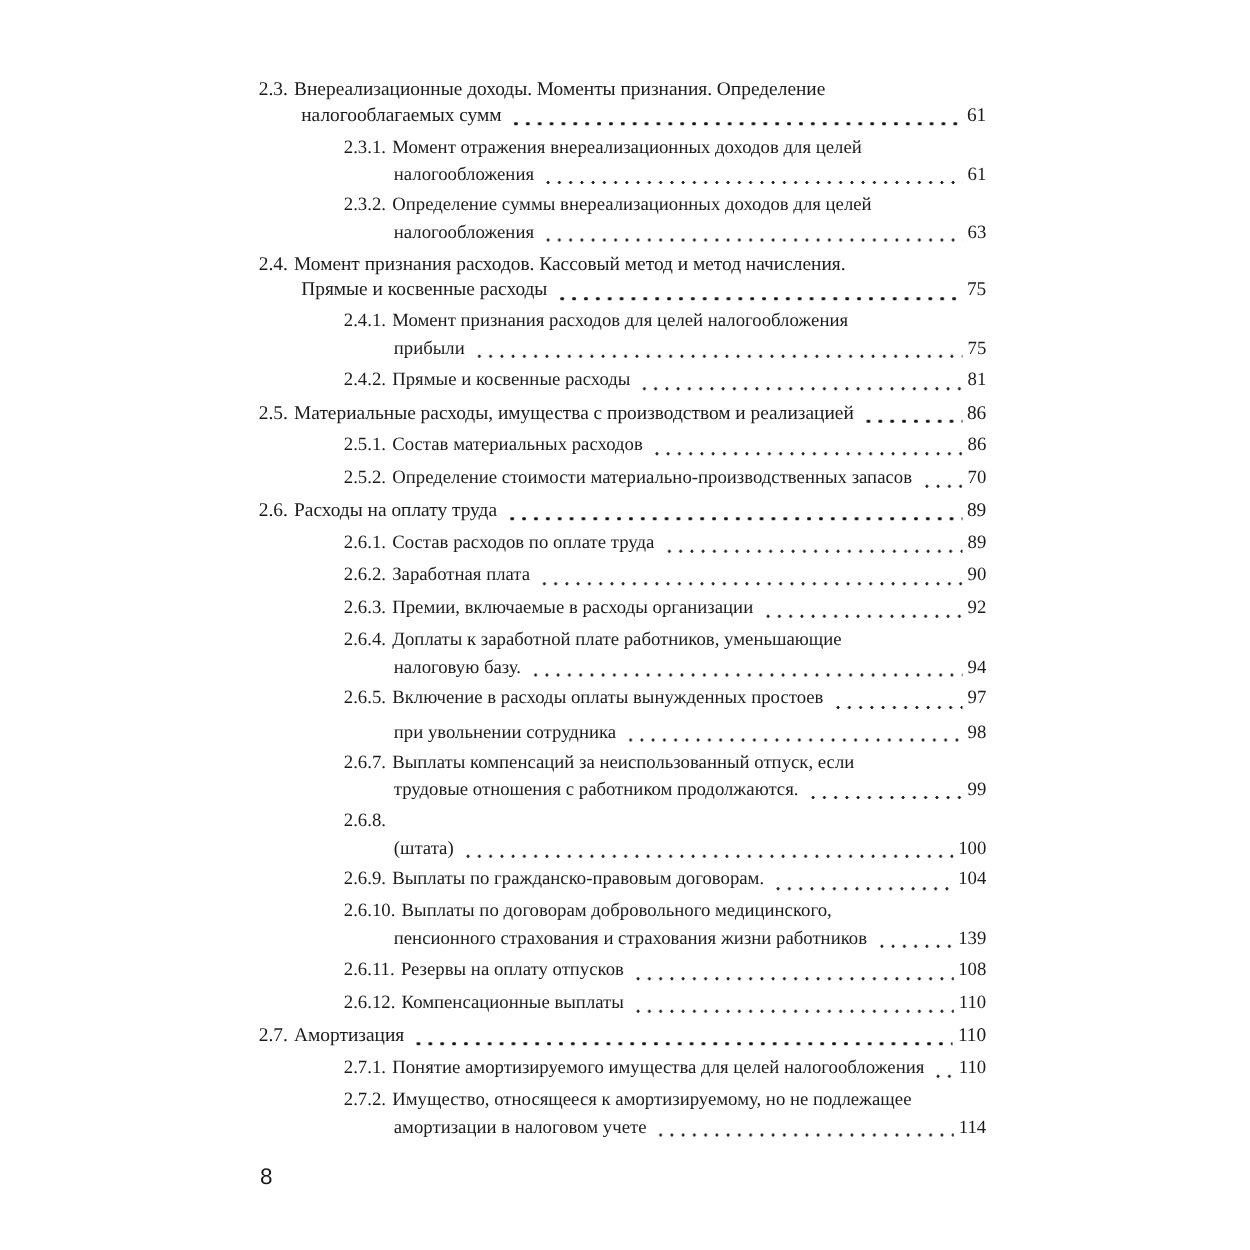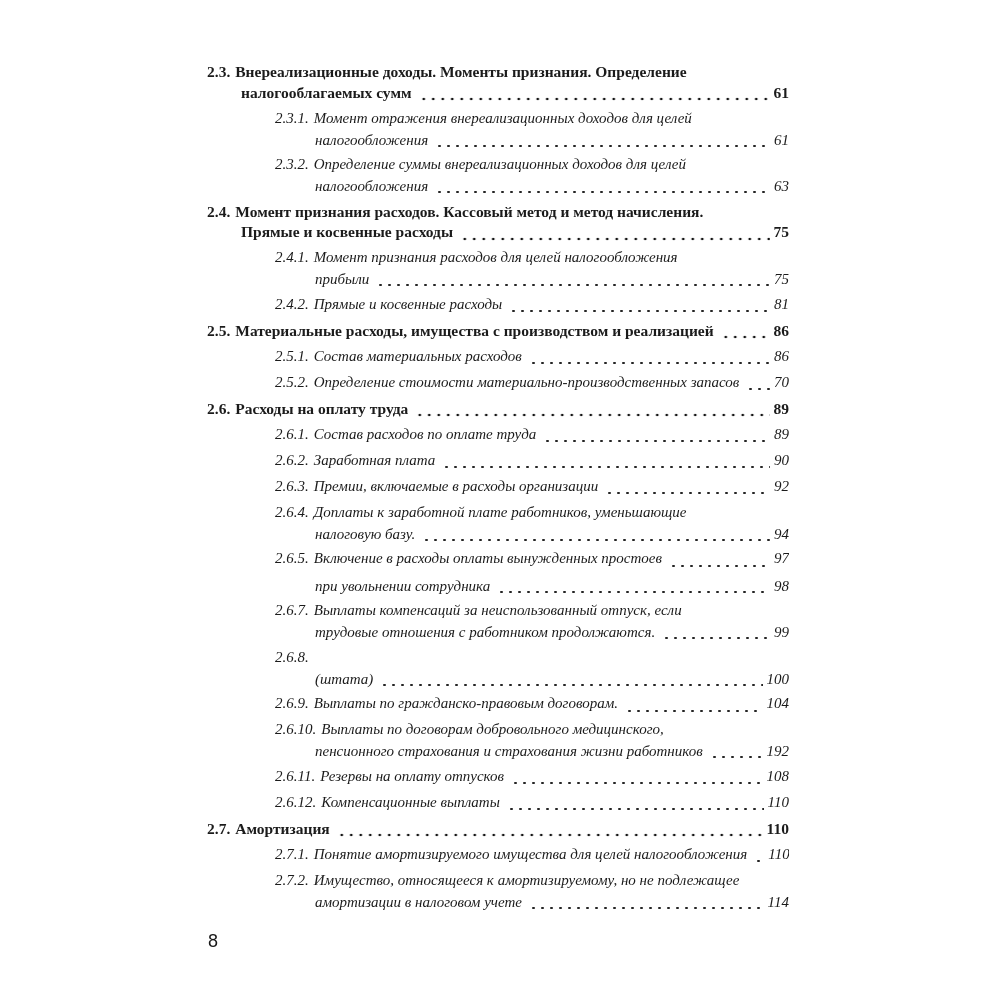--- a/index.html
+++ b/index.html
@@ -19,22 +19,22 @@
     top: 63px;
     width: 582px;
   }
   .entry { margin-bottom: 5.5px; }
   .entry .line {
     display: flex;
     align-items: baseline;
     height: 20.5px;
     overflow: hidden;
   }
-  .entry.l1 { font-weight: bold; font-size: 15.5px; }
-  .entry.l2 { font-size: 15px; margin-left: 68px; font-style: italic; }
+  .entry.l1 { font-weight: normal; font-size: 15.5px; }
+  .entry.l2 { font-size: 15px; margin-left: 68px; }
   .l1 .cont { padding-left: 34px; justify-content: center; }
   .l2 .cont { padding-left: 40px; align-items: center; }
   .num { white-space: pre; margin-right: 5px; }
   .txt { white-space: pre; }
   .dots {
     flex: 1 1 auto;
     min-width: 10px;
     align-self: flex-end;
     height: 4px;
     margin: 0 4px 3px 7px;
@@ -237,21 +237,21 @@
       </div>
     </div>
     <div class="entry l2">
       <div class="line">
         <span class="num">2.6.10.</span>
         <span class="txt">Выплаты по договорам добровольного медицинского,</span>
       </div>
       <div class="line cont">
         <span class="txt">пенсионного страхования и страхования жизни работников</span>
         <span class="dots"></span>
-        <span class="pg">192</span>
+        <span class="pg">139</span>
       </div>
     </div>
     <div class="entry l2">
       <div class="line">
         <span class="num">2.6.11.</span>
         <span class="txt">Резервы на оплату отпусков</span>
         <span class="dots"></span>
         <span class="pg">108</span>
       </div>
     </div>

